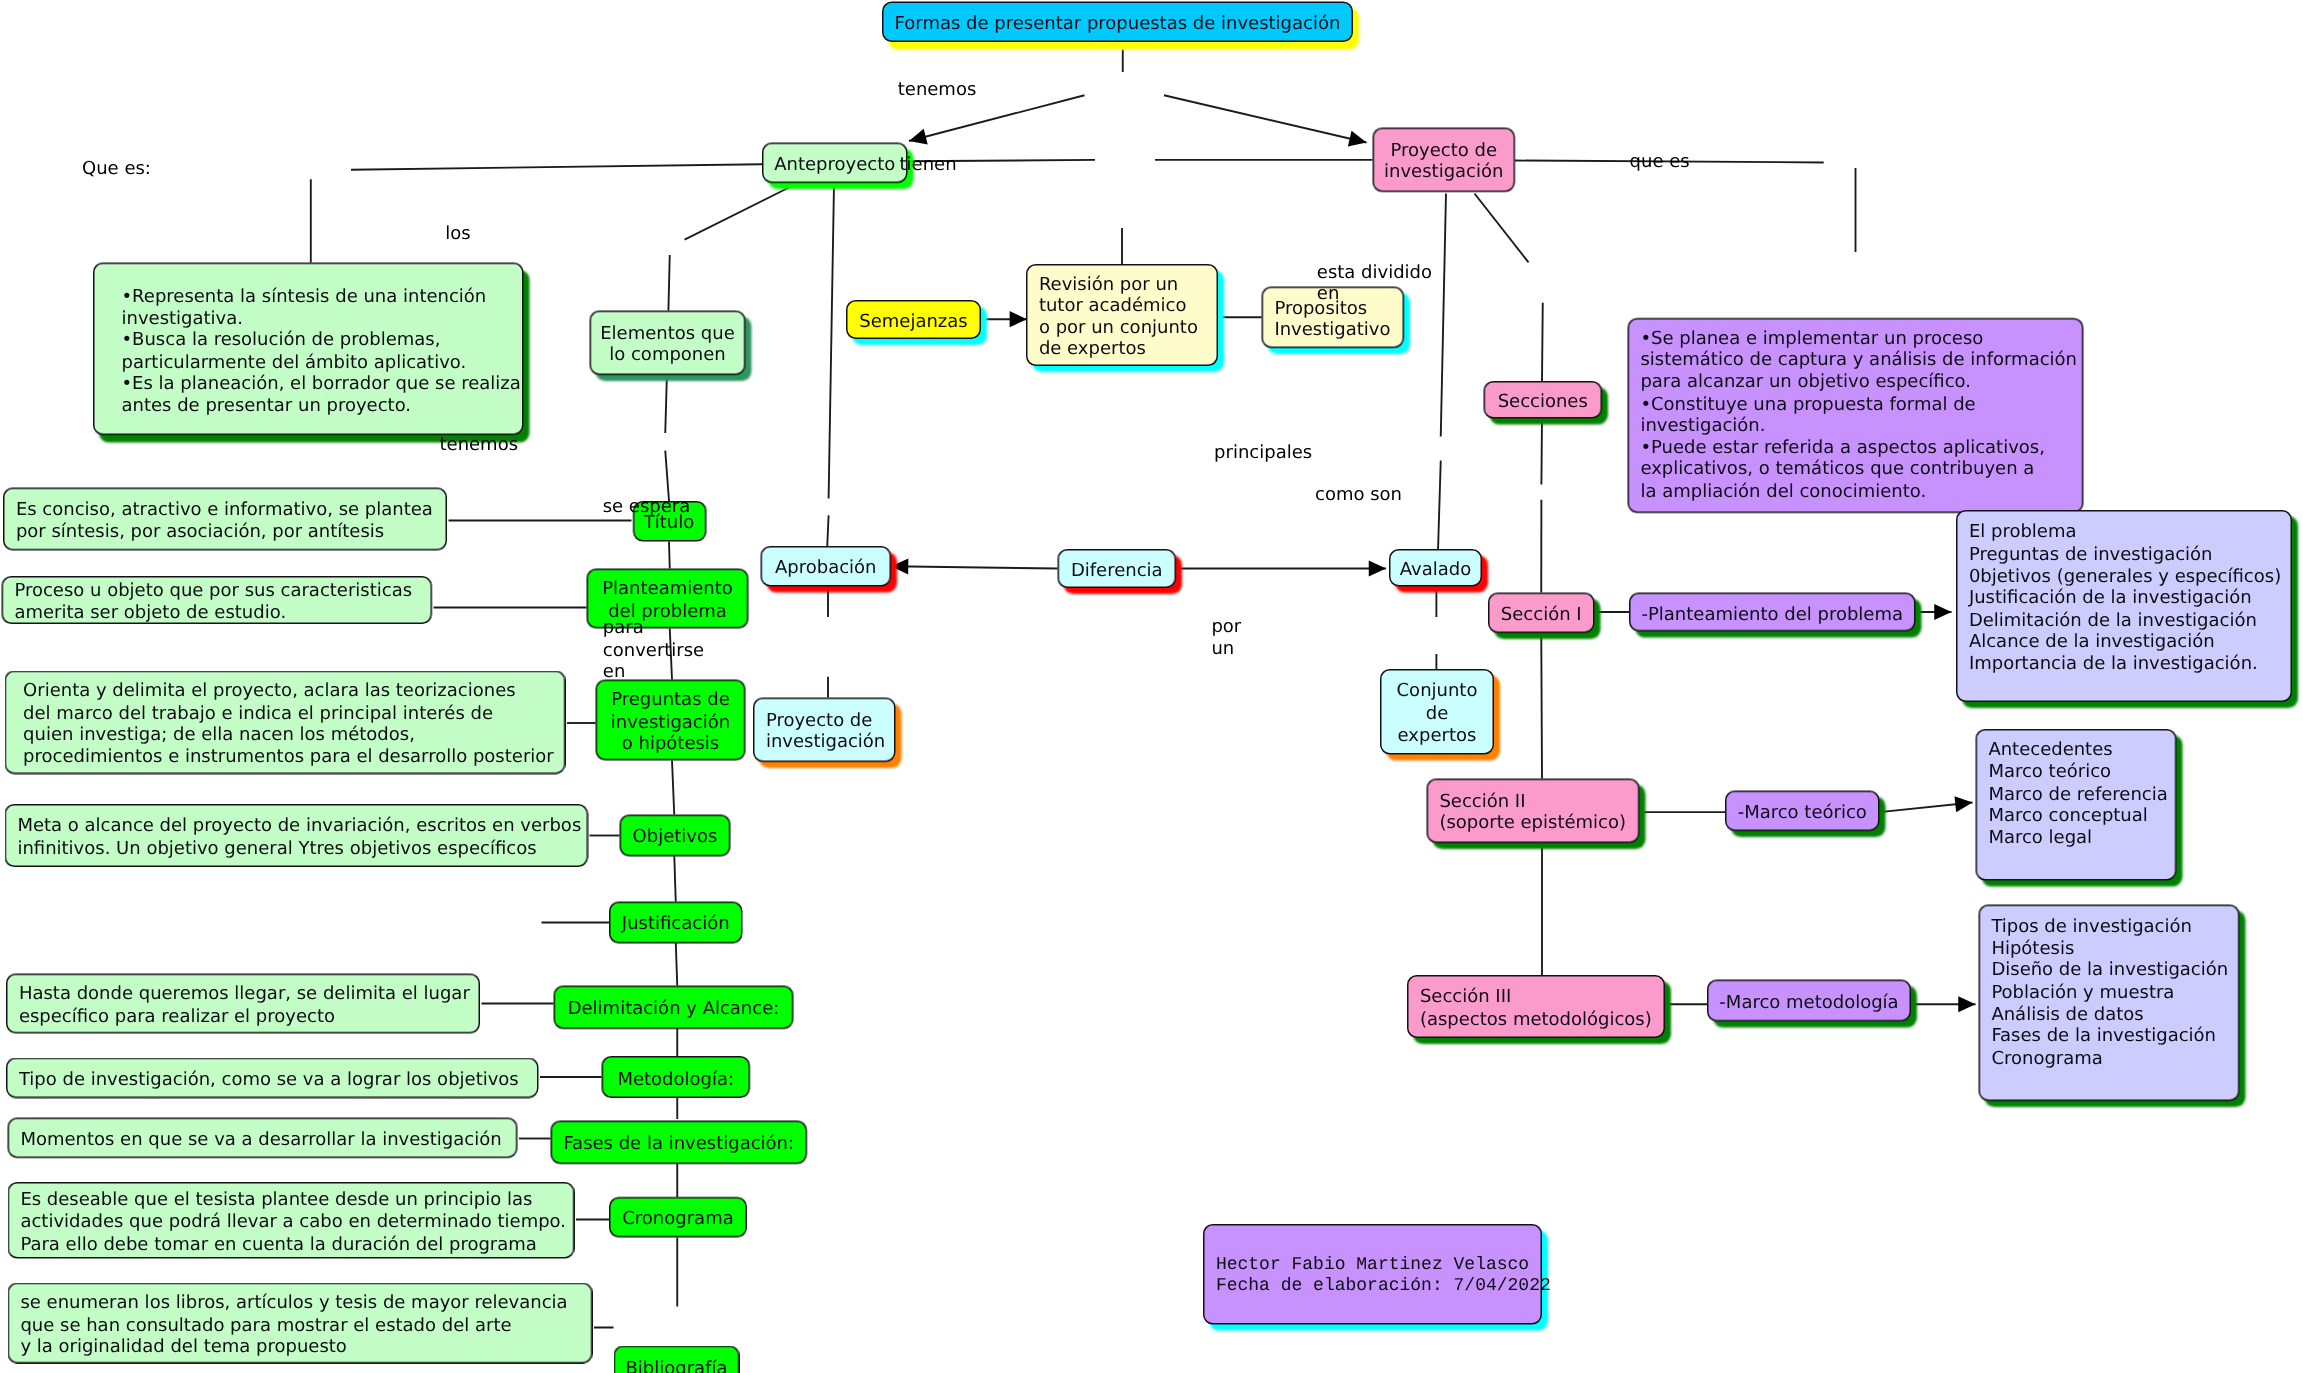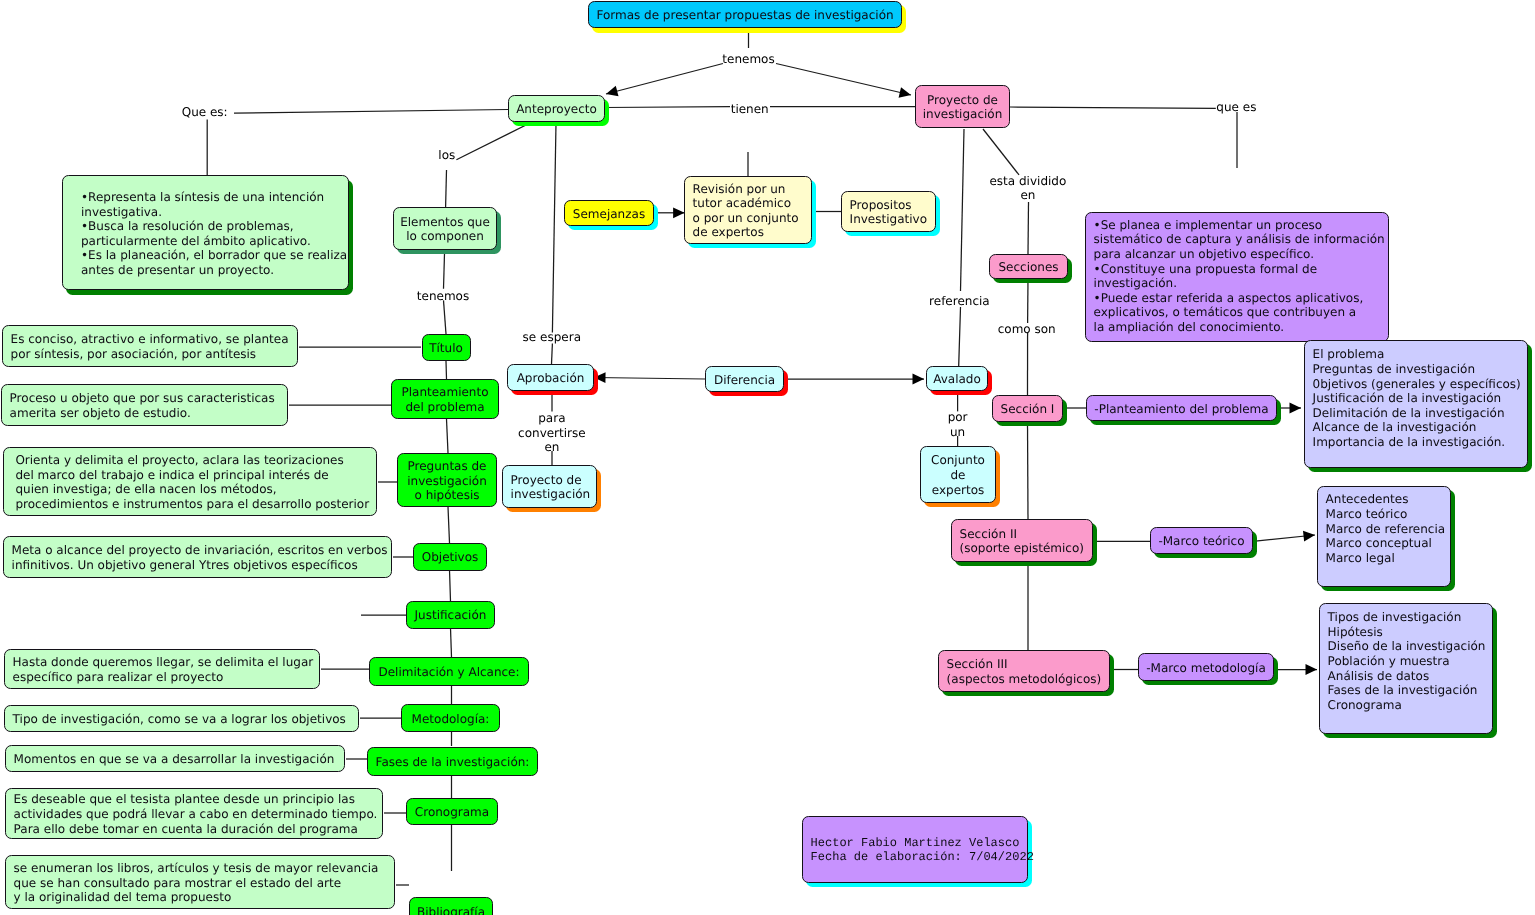--- a/index.html
+++ b/index.html
@@ -7,21 +7,21 @@
     font-family:"DejaVu Sans",sans-serif;-webkit-font-smoothing:antialiased;text-rendering:geometricPrecision;}
   .node{position:absolute;box-sizing:border-box;border:1.4px solid #141118;border-radius:6.5px;
     display:flex;align-items:center;justify-content:center;padding-top:1.6px;
     font-size:12px;line-height:14.6px;color:#0d0b12;z-index:3;will-change:opacity;}
   .node .txt{white-space:pre;will-change:opacity;}
   .node.left{justify-content:flex-start;padding-left:7.6px;}
   .node.left .txt{text-align:left;}
   .node.ctr .txt{text-align:center;}
   .node.vtop{align-items:flex-start;}
   .shadow{position:absolute;border-radius:6.5px;z-index:2;filter:blur(0.7px);}
-  .lbl{position:absolute;font-size:12px;line-height:14.6px;color:#000;text-align:center;will-change:opacity;
+  .lbl{position:absolute;font-size:12px;line-height:14.6px;color:#000;text-align:left;will-change:opacity;
     white-space:pre;z-index:4;font-family:"DejaVu Sans",sans-serif;}
   svg.edges{position:absolute;left:0;top:0;width:1535px;height:915px;z-index:1;overflow:visible;}
 </style>
 </head>
 <body>
 
 <div id="canvas">
   <svg class="edges" id="edgesvg">
       <path d="M 748.5,33 L 748.5,48" stroke="#1b1b1b" stroke-width="1.25" fill="none"></path>
       <path d="M 723,63.5 L 606,94" stroke="#1b1b1b" stroke-width="1.25" fill="none"></path>
@@ -157,21 +157,21 @@
       <span class="txt">Aprobación</span>
     </div>
     <div class="shadow" style="left: 709.2px; top: 370.2px; width: 79px; height: 26px; background: rgb(255, 0, 0);"></div>
     <div class="node ctr" style="left: 705px; top: 366px; width: 79px; height: 26px; background: rgb(203, 255, 255);">
       <span class="txt">Diferencia</span>
     </div>
     <div class="shadow" style="left: 930.2px; top: 370.2px; width: 62px; height: 25px; background: rgb(255, 0, 0);"></div>
     <div class="node ctr" style="left: 926px; top: 366px; width: 62px; height: 25px; background: rgb(203, 255, 255);">
       <span class="txt">Avalado</span>
     </div>
-    <div class="node left" style="left: 1px; top: 384px; width: 287px; height: 42px; background: rgb(195, 254, 199);">
+    <div class="node left" style="left: 1px; top: 384px; width: 287px; height: 32px; background: rgb(195, 254, 199);">
       <span class="txt">Proceso u objeto que por sus caracteristicas
 amerita ser objeto de estudio.</span>
     </div>
     <div class="node ctr" style="left: 391px; top: 379px; width: 108px; height: 40px; background: rgb(0, 255, 0);">
       <span class="txt">Planteamiento
 del problema</span>
     </div>
     <div class="shadow" style="left: 996.2px; top: 399.2px; width: 71px; height: 27px; background: rgb(0, 128, 0);"></div>
     <div class="node ctr" style="left: 992px; top: 395px; width: 71px; height: 27px; background: rgb(251, 155, 203);">
       <span class="txt">Sección I</span>
@@ -299,21 +299,21 @@
 Fecha de elaboración: 7/04/2022</span>
     </div>
     <div class="lbl" style="left: 598.5px; top: 51.5px; width: 300px;">tenemos</div>
     <div class="lbl" style="left: 54.7px; top: 105px; width: 300px;">Que es:</div>
     <div class="lbl" style="left: 599.7px; top: 101.6px; width: 300px;">tienen</div>
     <div class="lbl" style="left: 1086.4px; top: 100.4px; width: 300px;">que es</div>
     <div class="lbl" style="left: 296.8px; top: 148px; width: 300px;">los</div>
     <div class="lbl" style="left: 877.9px; top: 173.8px; width: 300px;">esta dividido
 en</div>
     <div class="lbl" style="left: 293px; top: 289.3px; width: 300px;">tenemos</div>
-    <div class="lbl" style="left: 809.4px; top: 294.3px; width: 300px;">referencia</div>
+    <div class="lbl" style="left: 809.4px; top: 294.3px; width: 300px;">principales</div>
     <div class="lbl" style="left: 401.8px; top: 330px; width: 300px;">se espera</div>
     <div class="lbl" style="left: 876.7px; top: 322.3px; width: 300px;">como son</div>
     <div class="lbl" style="left: 401.9px; top: 411.2px; width: 300px;">para
 convertirse
 en</div>
     <div class="lbl" style="left: 807.6px; top: 410.4px; width: 300px;">por
 un</div>
   </div>
 
 </body></html>

